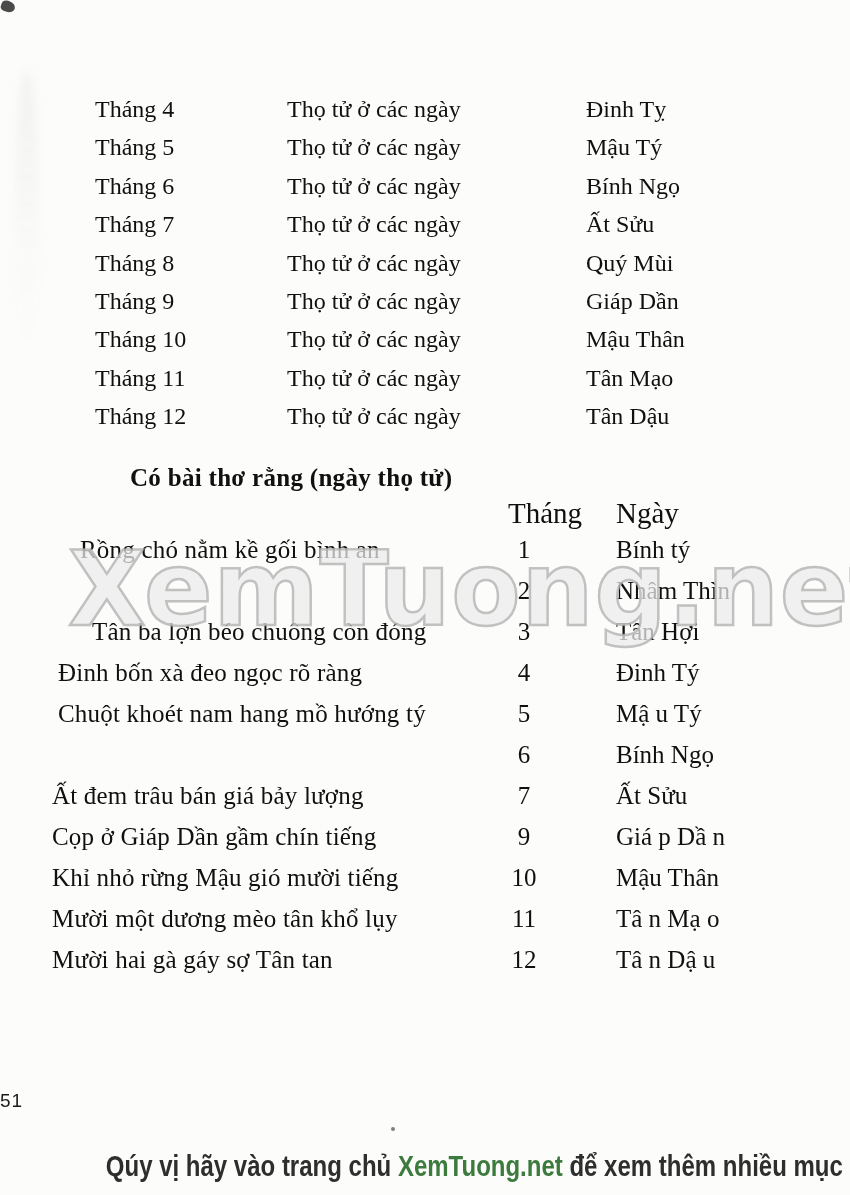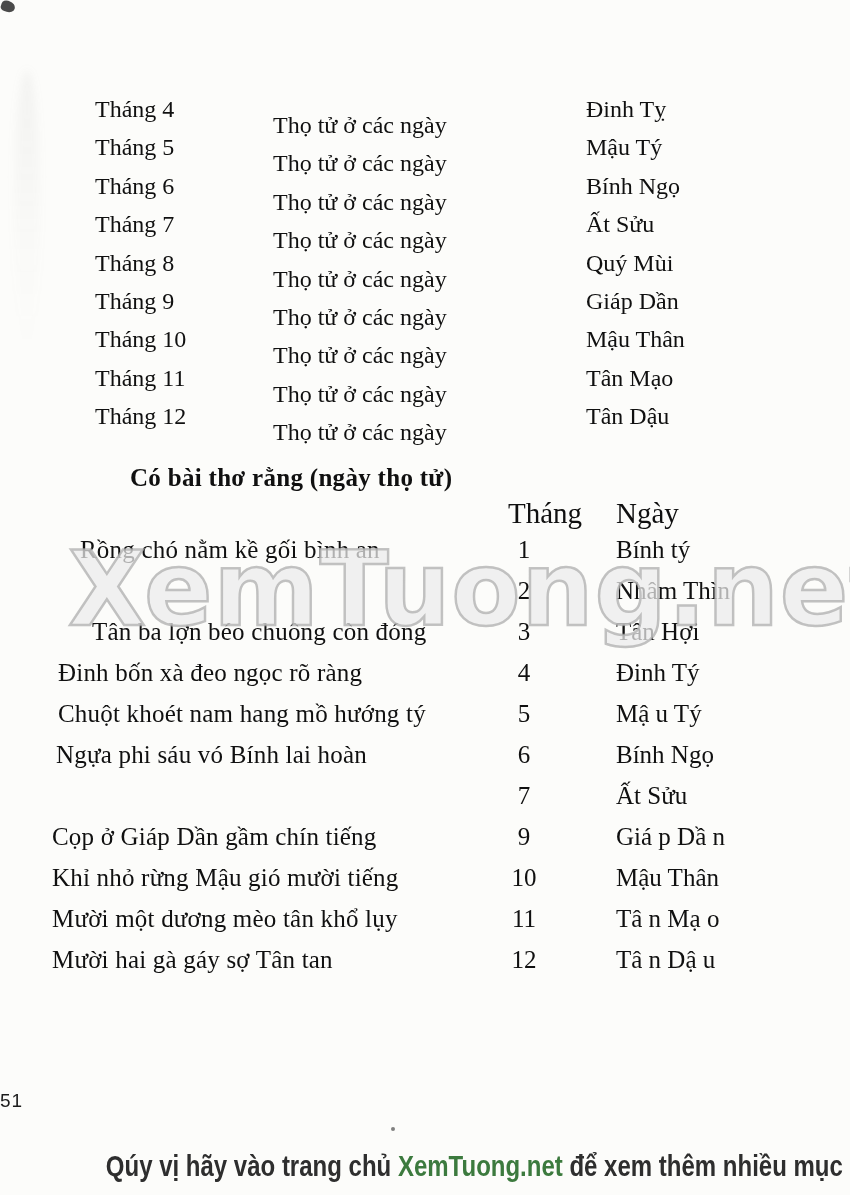--- a/index.html
+++ b/index.html
@@ -24,21 +24,21 @@
     filter:blur(4px);border-radius:50%;
   }
   .dot-under-pagenum{
     position:absolute;left:391px;top:1127px;width:4px;height:4px;
     background:#4a4a4a;border-radius:50%;opacity:.7;
   }
   
   .death-table{position:absolute;top:96px;left:0;right:0;}
   .t1row{position:relative;height:38.4px;font-size:24px;}
   .t1row .c-month{position:absolute;left:95px;white-space:nowrap;}
-  .t1row .c-label{position:absolute;left:273px;white-space:nowrap;margin-top:16px;}
+  .t1row .c-label{position:absolute;left:287px;white-space:nowrap;}
   .t1row .c-day{position:absolute;left:586px;white-space:nowrap;}
   
   .poem-title{
     position:absolute;top:464px;left:130px;margin:0;
     font-size:25px;font-weight:bold;white-space:nowrap;letter-spacing:.3px;
   }
   .colheads{position:absolute;top:497px;left:0;right:0;height:30px;font-weight:normal;font-size:29px;}
   .colheads .h-month{position:absolute;left:508px;}
   .colheads .h-day{position:absolute;left:616px;}
   
@@ -162,25 +162,25 @@
       <span class="verse">Đinh bốn xà đeo ngọc rõ ràng</span>
       <span class="num">4</span>
       <span class="day">Đinh Tý</span>
     </div>
     <div class="poemrow">
       <span class="verse">Chuột khoét nam hang mồ hướng tý</span>
       <span class="num">5</span>
       <span class="day">Mậ u Tý</span>
     </div>
     <div class="poemrow">
-      <span class="verse">Ngựa phi sáu vó Bính lai hoàn</span>
       <span class="num">6</span>
       <span class="day">Bính Ngọ</span>
     </div>
     <div class="poemrow">
+      <span class="verse">Ất đem trâu bán giá bảy lượng</span>
       <span class="num">7</span>
       <span class="day">Ất Sửu</span>
     </div>
     <div class="poemrow">
       <span class="verse">Cọp ở Giáp Dần gầm chín tiếng</span>
       <span class="num">9</span>
       <span class="day">Giá p Dầ n</span>
     </div>
     <div class="poemrow">
       <span class="verse">Khỉ nhỏ rừng Mậu gió mười tiếng</span>

